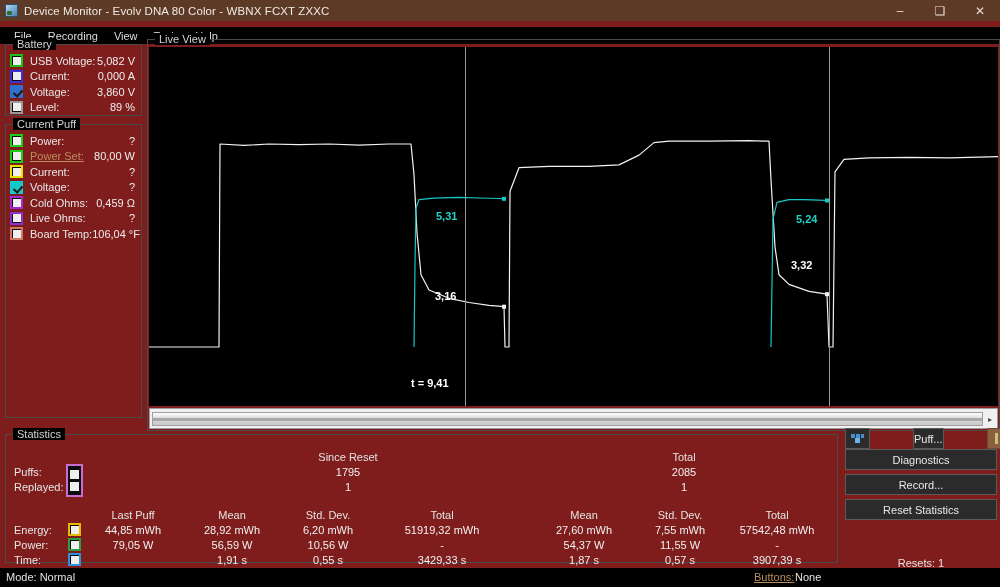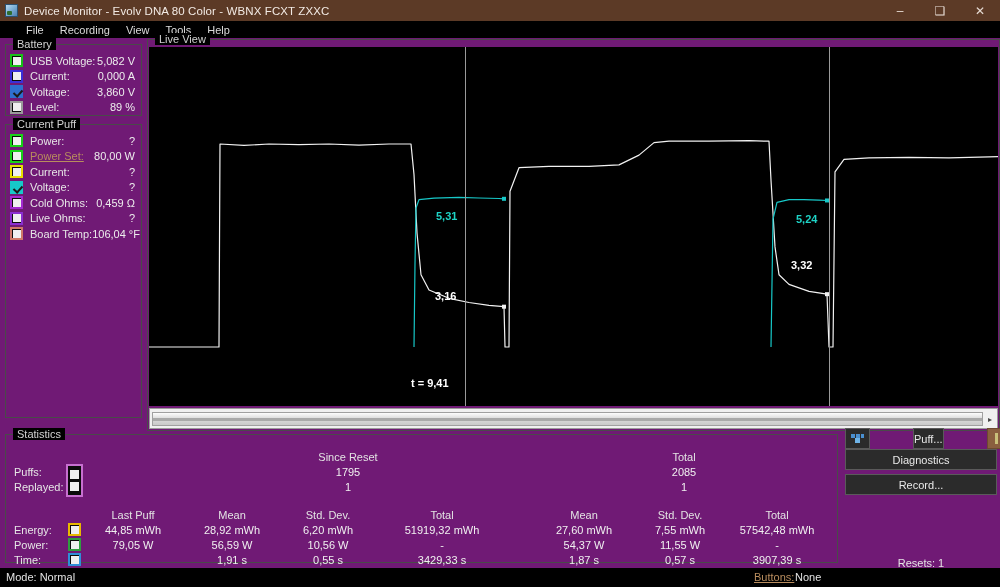--- a/index.html
+++ b/index.html
@@ -3,21 +3,21 @@
 <meta charset="utf-8">
 <style>
   * { box-sizing: border-box; margin: 0; padding: 0; }
   html, body {
     width: 1000px; height: 587px;
     background: #000;
     font-family: "Liberation Sans", sans-serif;
     overflow: hidden;
     color: #e8e8e8;
   }
-  #app { position: relative; width: 1000px; height: 587px; background: #701a75; }
+  #app { position: relative; width: 1000px; height: 587px; background: #7f1d1d; }
 
   
   .titlebar {
     position: absolute; left:0; top:0; width:1000px; height:21px;
     background:#5c3a26; display:flex; align-items:center;
   }
   .tb-icon {
     width:13px; height:13px; margin-left:5px; margin-right:6px;
     background: linear-gradient(135deg,#bcd9ef 0%,#7fb2d8 45%,#4e7fae 100%);
     border:1px solid #2b5070; position:relative; flex:none;
@@ -28,22 +28,22 @@
   }
   .tb-title { font-size:11.5px; color:#f2eae4; letter-spacing:.1px; }
   .tb-btns { margin-left:auto; display:flex; height:21px; }
   .tb-btn {
     width:40px;height:21px;display:flex;align-items:center;justify-content:center;
     font-size:12px;color:#e7dcd4; line-height:1;
   }
 
   
   .menubar{
-    position:absolute;left:0;top:21px;width:1000px;height:17px;
-    background:#000; display:flex; align-items:center; padding-left:18px;
+    position:absolute;left:0;top:27px;width:1000px;height:17px;
+    background:#000; display:flex; align-items:center; padding-left:6px;
   }
   .menu-item{ font-size:11px;color:#dcdcdc; padding:1px 8px; }
 
   
   .group{
     position:absolute; border:1px solid #4a4a4a;
   }
   .group > .legend{
     position:absolute; top:-7px; left:7px; background:#000;
     padding:0 4px; font-size:11px; color:#d2d2d2; white-space:nowrap;
@@ -357,20 +357,23 @@
             <span></span>
           </span>
       </div>
     </div>
     <div class="btnrow" style="margin-top:-4px;">
       <div class="btn">Diagnostics</div>
     </div>
     <div class="btnrow">
       <div class="btn">Record...</div>
     </div>
+    <div class="btnrow">
+      <div class="btn">Reset Statistics</div>
+    </div>
   </div>
   <div class="rs-info" style="left:845px;top:557px;">Resets: 1</div>
   <div class="rs-info" style="left:845px;top:570px;">Version: 1.1 SP78 INT</div>
 
   <div class="statusbar">
     <div class="sb-item" style="left:6px;">Mode: Normal</div>
     <div class="sb-item sb-link" style="left:754px;">Buttons:</div>
     <div class="sb-item" style="left:795px;">None</div>
   </div>
 

